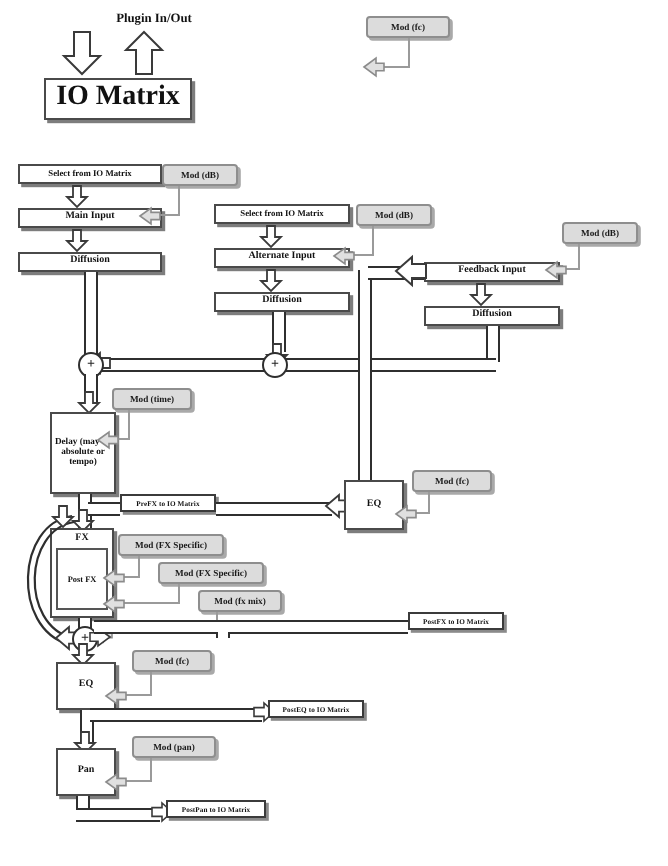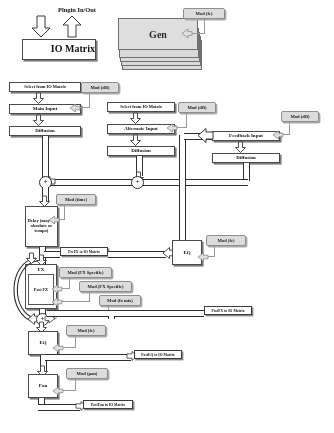--- a/index.html
+++ b/index.html
@@ -43,21 +43,21 @@
   
   .barrow{position:absolute;}
   .barrow svg{display:block;overflow:visible;}
 
   
   .sum{position:absolute;width:11px;height:11px;border-radius:50%;
        border:1px solid #2f2f2f;background:#fff;
        display:flex;align-items:center;justify-content:center;
        font-size:7px;font-weight:bold;line-height:1;color:#222;}
 
-  .ioMatrix{font-size:10px;justify-content:flex-end;}
+  .ioMatrix{font-size:14px;}
 </style>
 </head>
 <body>
 
 <div id="stage">
 
   <div class="plain" style="left:31px;top:6px;width:92px;text-align:center;font-size:6.4px;">Plugin In/Out</div>
 
   <div class="barrow" style="left:31px;top:16px;">
     <svg width="20" height="22" viewBox="0 0 20 22">
@@ -68,29 +68,20 @@
   <div class="barrow" style="left:62px;top:16px;">
     <svg width="20" height="22" viewBox="0 0 20 22">
       <polygon points="10,0 19,9 14,9 14,21 6,21 6,9 1,9" fill="#ffffff" stroke="#3a3a3a" stroke-width="1"></polygon>
     </svg>
   </div>
 
   <div class="box ioMatrix" style="left:22px;top:39px;width:74px;height:21px;">
     <span>IO Matrix</span>
   </div>
 
-  <div class="genstack" style="left:118px;top:18px;width:90px;height:48px;">
-    <div class="genpage" style="left:4px;top:22px;width:80px;height:30px;"></div>
-    <div class="genpage" style="left:3px;top:18px;width:80px;height:30px;"></div>
-    <div class="genpage" style="left:2px;top:14px;width:80px;height:30px;"></div>
-    <div class="genpage" style="left:1px;top:10px;width:80px;height:30px;"></div>
-    <div class="genpage gentop" style="left:0px;top:0px;width:80px;height:32px;display:flex;align-items:center;">
-      <span>Gen</span>
-    </div>
-  </div>
 
   <div class="mod" style="left:183px;top:8px;width:42px;height:11px;">
     <span>Mod (fc)</span>
   </div>
 
   <div class="thin" style="left:204px;top:19px;width:1px;height:15px;"></div>
   <div class="thin" style="left:190px;top:33px;width:15px;height:1px;"></div>
   <div class="barrow" style="left:182px;top:29px;">
     <svg width="10" height="9" viewBox="0 0 10 9">
       <polygon points="0,4.5 6,0 6,2.6 10,2.6 10,6.4 6,6.4 6,9" fill="#e0e0e0" stroke="#8b8b8b" stroke-width=".8"></polygon>

